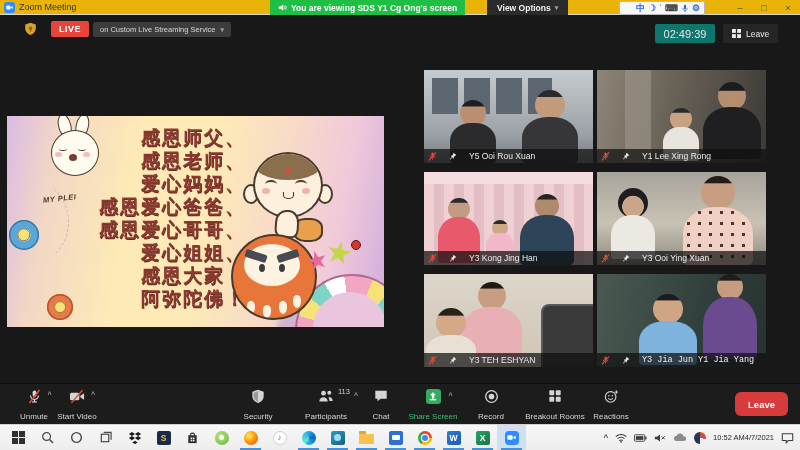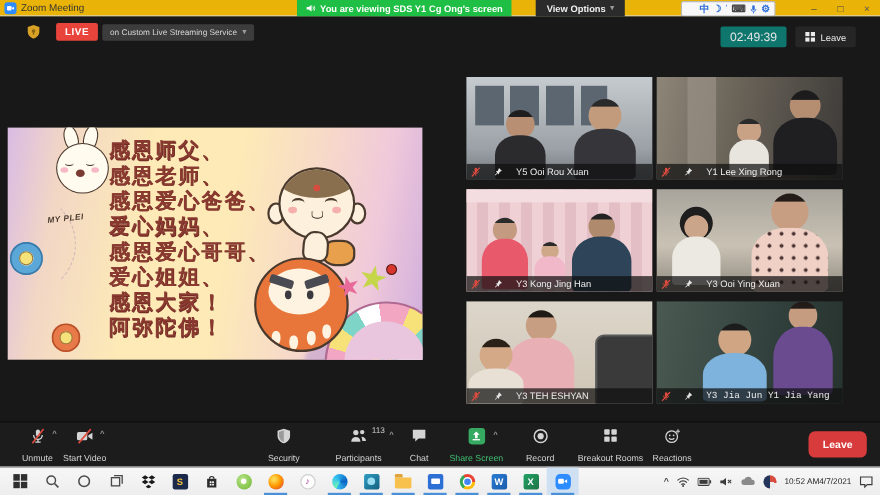--- a/index.html
+++ b/index.html
@@ -33,21 +33,21 @@
              display:flex;align-items:center;gap:5px;margin-left:-10px;}
   .timer{position:absolute;left:655px;top:9px;width:60px;height:19px;background:#0f766e;color:#e4e4e4;
          font-size:11px;display:flex;align-items:center;justify-content:center;border-radius:2px;}
   .viewbtn{position:absolute;left:723px;top:9px;height:19px;background:#262626;color:#ececec;font-size:8.5px;
            display:flex;align-items:center;gap:5px;padding:0 9px;border-radius:2px;cursor:pointer;}
   .caret{color:#9a9a9a;font-size:7px;font-weight:bold;line-height:1;}
 
   
   .slide{position:absolute;left:7px;top:101px;width:377px;height:211px;overflow:hidden;
          background:linear-gradient(100deg,#d9bbe4 0%,#f2d7c5 13%,#fdeab6 33%,#fdeab6 52%,#f8dcc6 68%,#f0c9da 85%,#cfaddd 100%);}
-  .slide-text{position:absolute;left:92px;top:10px;}
+  .slide-text{position:absolute;left:92px;top:10px;text-align:right;}
   .slide-line{font-size:19px;line-height:23px;font-weight:bold;color:#8a3a30;letter-spacing:2px;
               font-family:"DejaVu Sans",sans-serif;text-shadow:.5px .5px 0 #6e2a22;}
   
   .rabbit{position:absolute;left:40px;top:2px;width:60px;height:75px;}
   .rabbit .face{position:absolute;left:4px;top:12px;width:46px;height:44px;border-radius:50%;
                 background:#fffbef;border:1.5px solid #4a3a2e;}
   .rabbit .ear{position:absolute;width:11px;height:20px;border-radius:50% 50% 40% 40%;
                background:#fffbef;border:1.5px solid #4a3a2e;top:-4px;}
   .rabbit .ear.l{left:11px;transform:rotate(-14deg);}
   .rabbit .ear.r{left:29px;transform:rotate(12deg);}
@@ -244,22 +244,22 @@
       <div class="eye r"></div>
       <div class="cheek l"></div>
       <div class="cheek r"></div>
       <div class="mouth"></div>
     </div>
     <div class="rabbit-cap">MY PLEI</div>
 
     <div class="slide-text">
       <div class="slide-line">感恩师父、</div>
       <div class="slide-line">感恩老师、</div>
+      <div class="slide-line">爱心妈妈、</div>
       <div class="slide-line">感恩爱心爸爸、</div>
-      <div class="slide-line">爱心妈妈、</div>
       <div class="slide-line">感恩爱心哥哥、</div>
       <div class="slide-line">爱心姐姐、</div>
       <div class="slide-line">感恩大家！</div>
       <div class="slide-line">阿弥陀佛！</div>
     </div>
 
     <div class="buddha">
       <div class="earL"></div>
       <div class="earR"></div>
       <div class="head">

